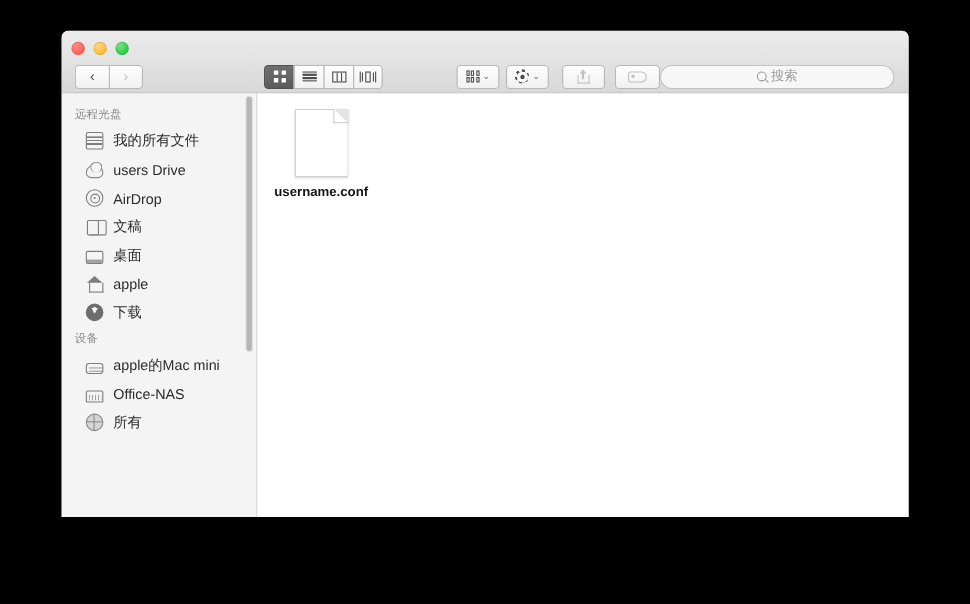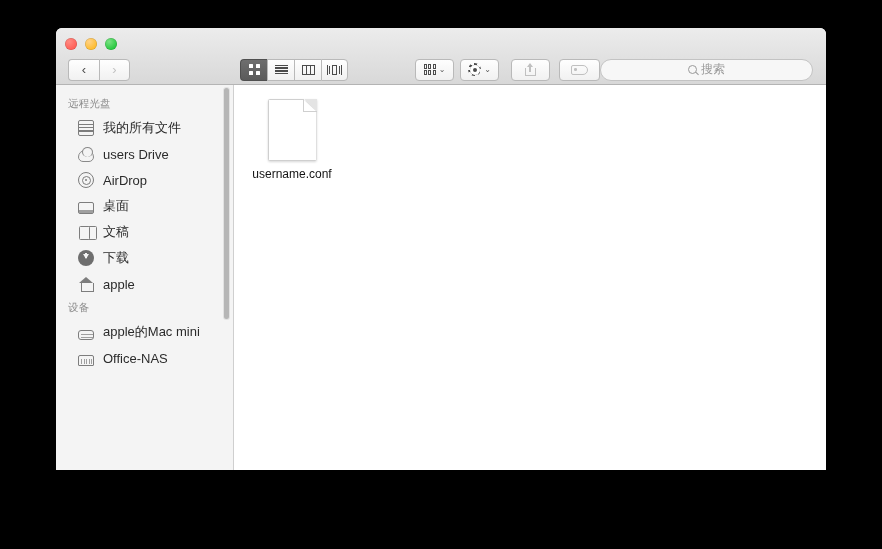--- a/index.html
+++ b/index.html
@@ -429,20 +429,21 @@
     background: #ffffff;
     position: relative;
   }
 
   #file-grid {
     position: absolute;
     left: 12px; top: 8px;
     display: flex;
     flex-wrap: wrap;
     gap: 8px;
+    font-weight: bold;
   }
 
   .file-item {
     width: 92px;
     display: flex;
     flex-direction: column;
     align-items: center;
     padding-top: 6px;
     cursor: default;
   }
@@ -594,45 +595,49 @@
       </div>
       <div class="sb-item">
         <span class="sb-icon ico-cloud"></span>
         <span>users Drive</span>
       </div>
       <div class="sb-item">
         <span class="sb-icon ico-airdrop"></span>
         <span>AirDrop</span>
       </div>
       <div class="sb-item">
+        <span class="sb-icon ico-docs"></span>
+        <span>文稿</span>
+      </div>
+      <div class="sb-item">
         <span class="sb-icon ico-desktop"></span>
         <span>桌面</span>
       </div>
       <div class="sb-item">
-        <span class="sb-icon ico-docs"></span>
-        <span>文稿</span>
+        <span class="sb-icon ico-home"></span>
+        <span>apple</span>
       </div>
       <div class="sb-item">
         <span class="sb-icon ico-down"></span>
         <span>下载</span>
       </div>
-      <div class="sb-item">
-        <span class="sb-icon ico-home"></span>
-        <span>apple</span>
-      </div>
 
       <div class="sb-section-title">设备</div>
       <div class="sb-item">
         <span class="sb-icon ico-mac"></span>
         <span>apple的Mac mini</span>
       </div>
 
       <div class="sb-item">
         <span class="sb-icon ico-nas"></span>
         <span>Office-NAS</span>
+      </div>
+      <div class="sb-item">
+        <span class="sb-icon ico-globe"></span>
+        <span>所有</span>
       </div>
 
       <div id="sidebar-scrollbar"></div>
     </div>
 
     <div id="content-pane">
       <div id="file-grid">
         <div class="file-item">
           <span class="doc-icon">
             <span class="page"></span>

